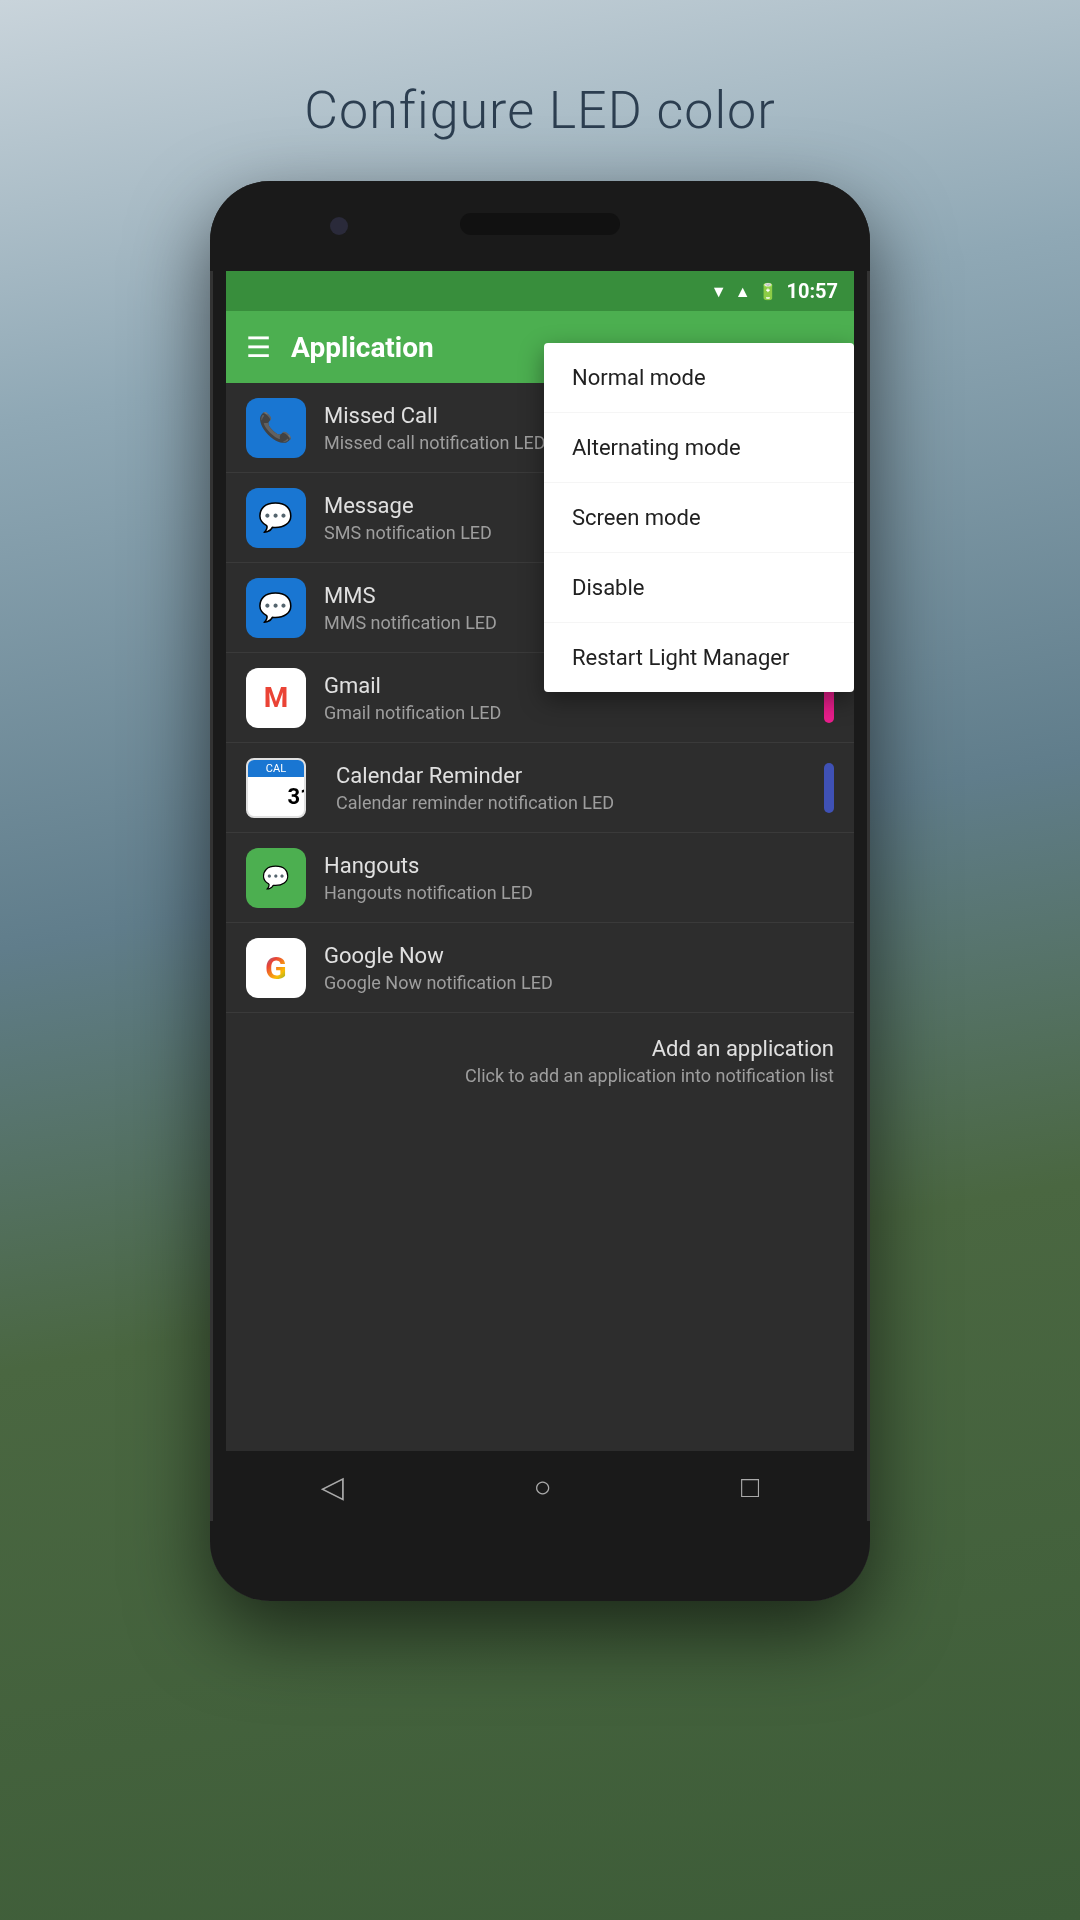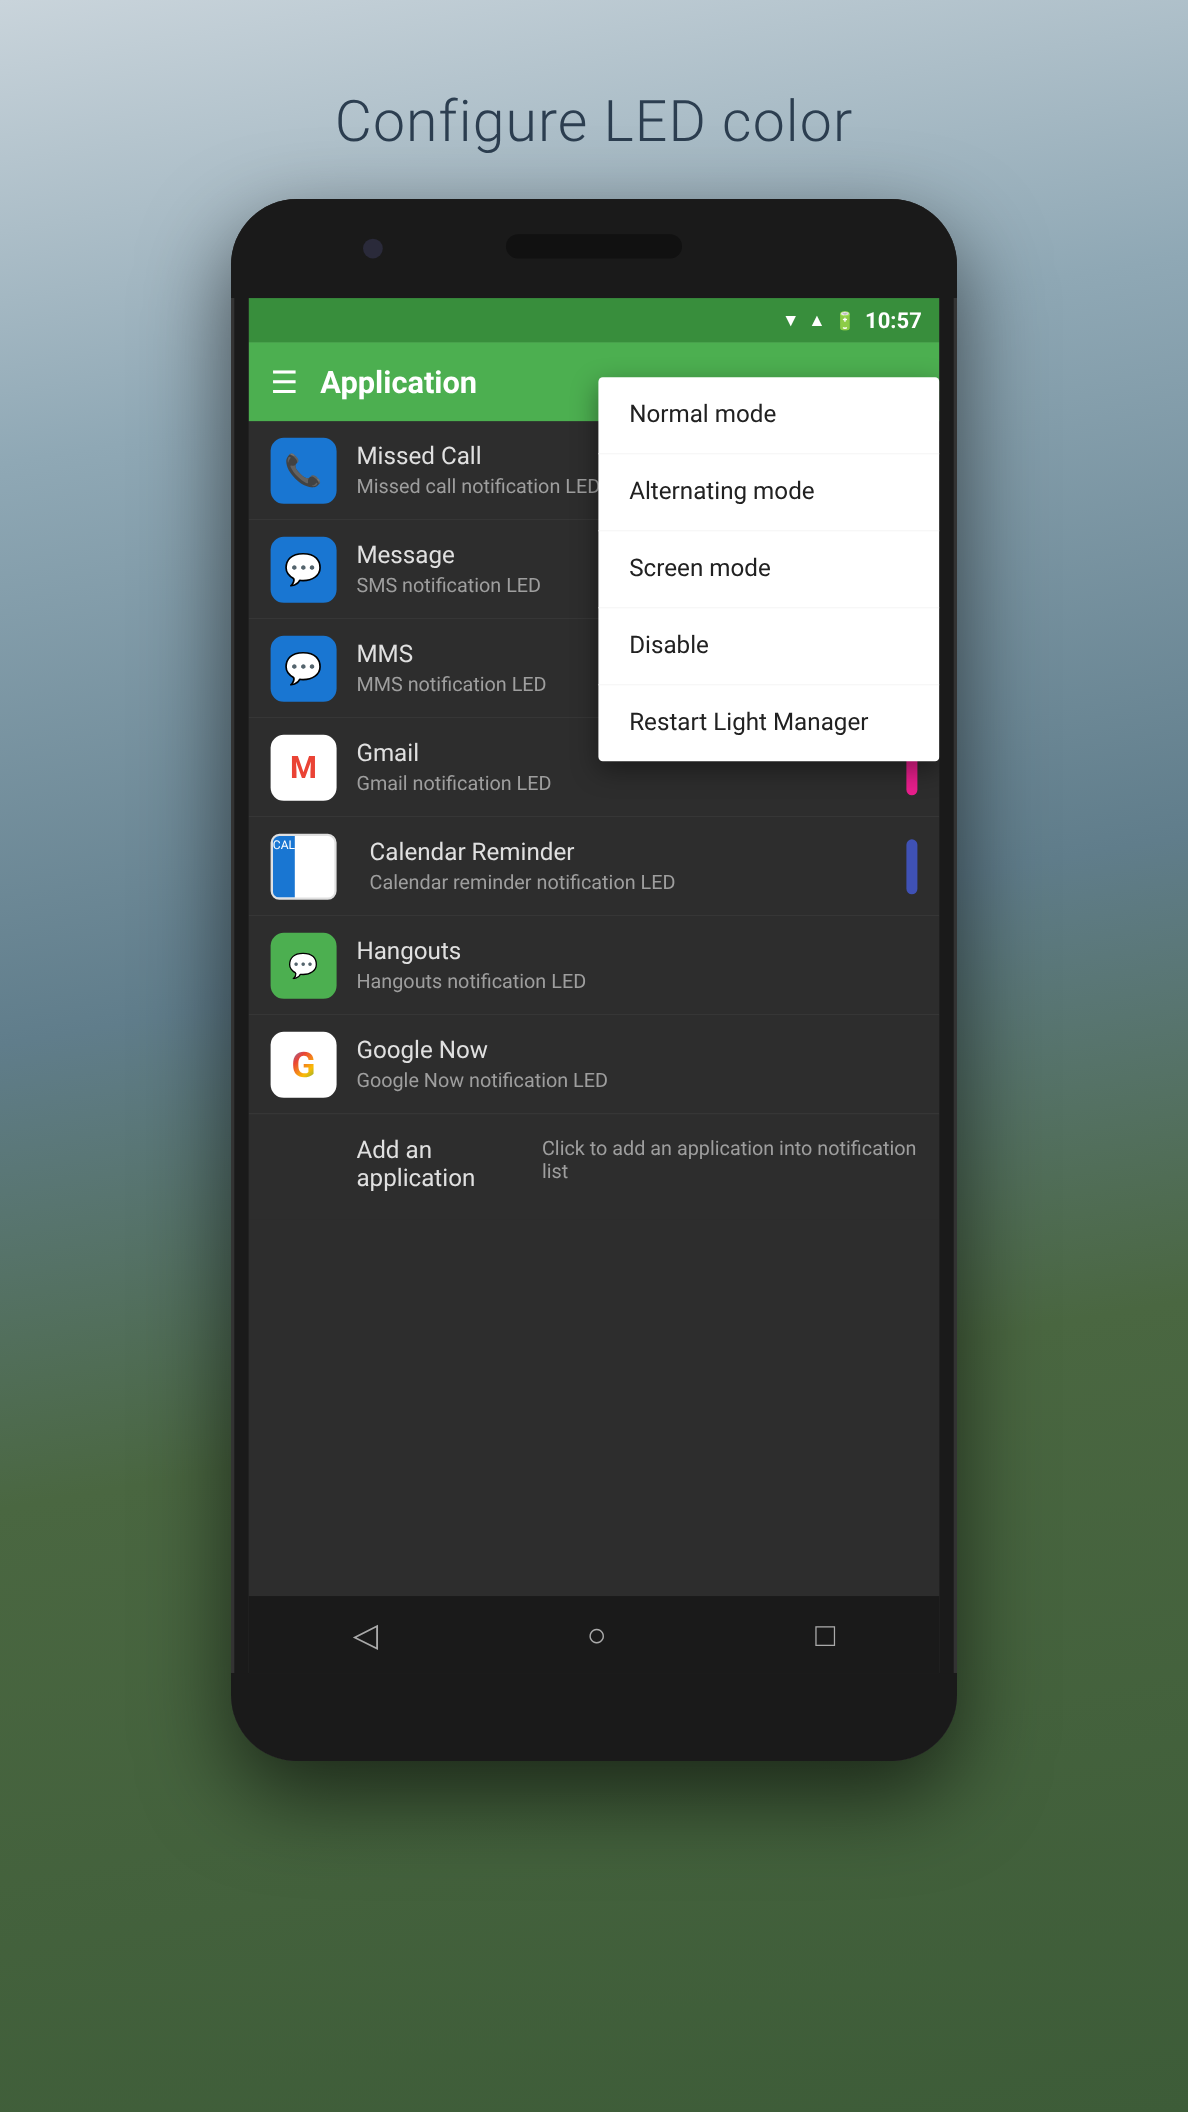--- a/index.html
+++ b/index.html
@@ -264,21 +264,21 @@
     }
 
     
     .calendar-icon-inner {
       width: 60px;
       height: 60px;
       border-radius: 8px;
       background: white;
       border: 2px solid #e0e0e0;
       display: flex;
-      flex-direction: row;
+      flex-direction: column;
       overflow: hidden;
     }
     .cal-header {
       background: #1976d2;
       color: white;
       font-size: 11px;
       text-align: center;
       padding: 2px 0;
     }
     .cal-number {
@@ -297,22 +297,23 @@
     .add-item {
       display: flex;
       align-items: center;
       padding: 18px 20px;
       background: #2d2d2d;
       min-height: 90px;
     }
     .add-item-text {
       flex: 1;
       display: flex;
-      flex-direction: row;
+      flex-direction: column;
       margin-left: 18px;
+      text-align: right;
     }
     .add-item-title {
       color: #e0e0e0;
       font-size: 22px;
       margin-bottom: 4px;
     }
     .add-item-subtitle {
       color: #9e9e9e;
       font-size: 18px;
     }

